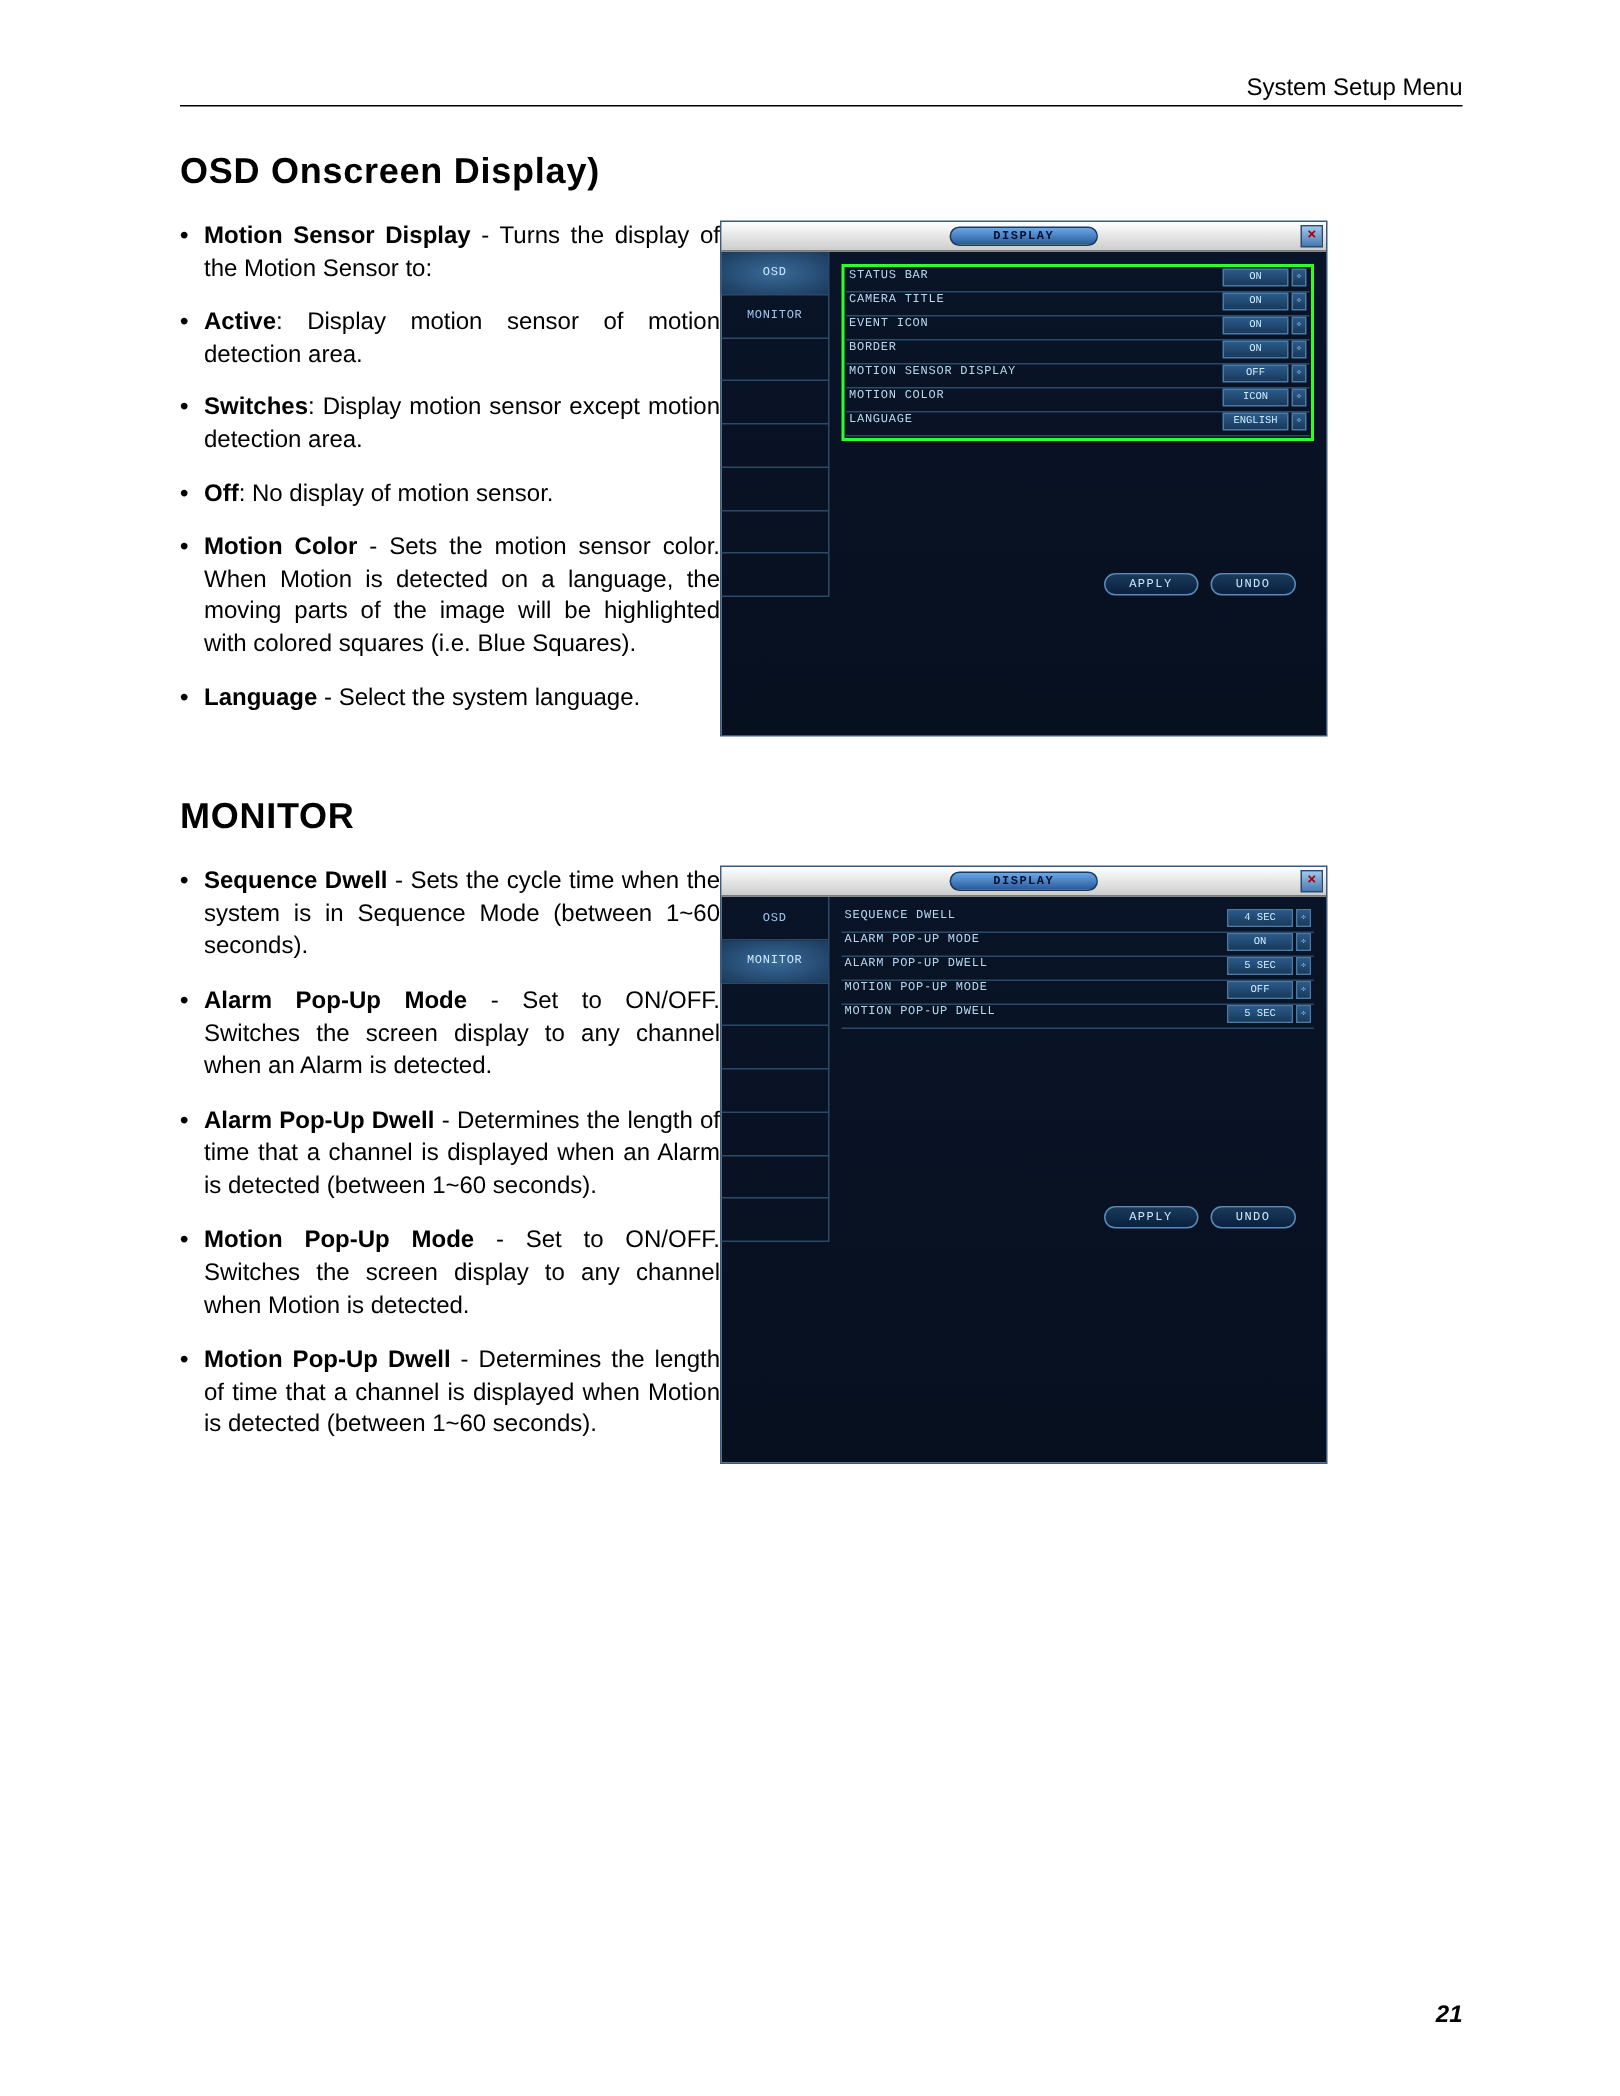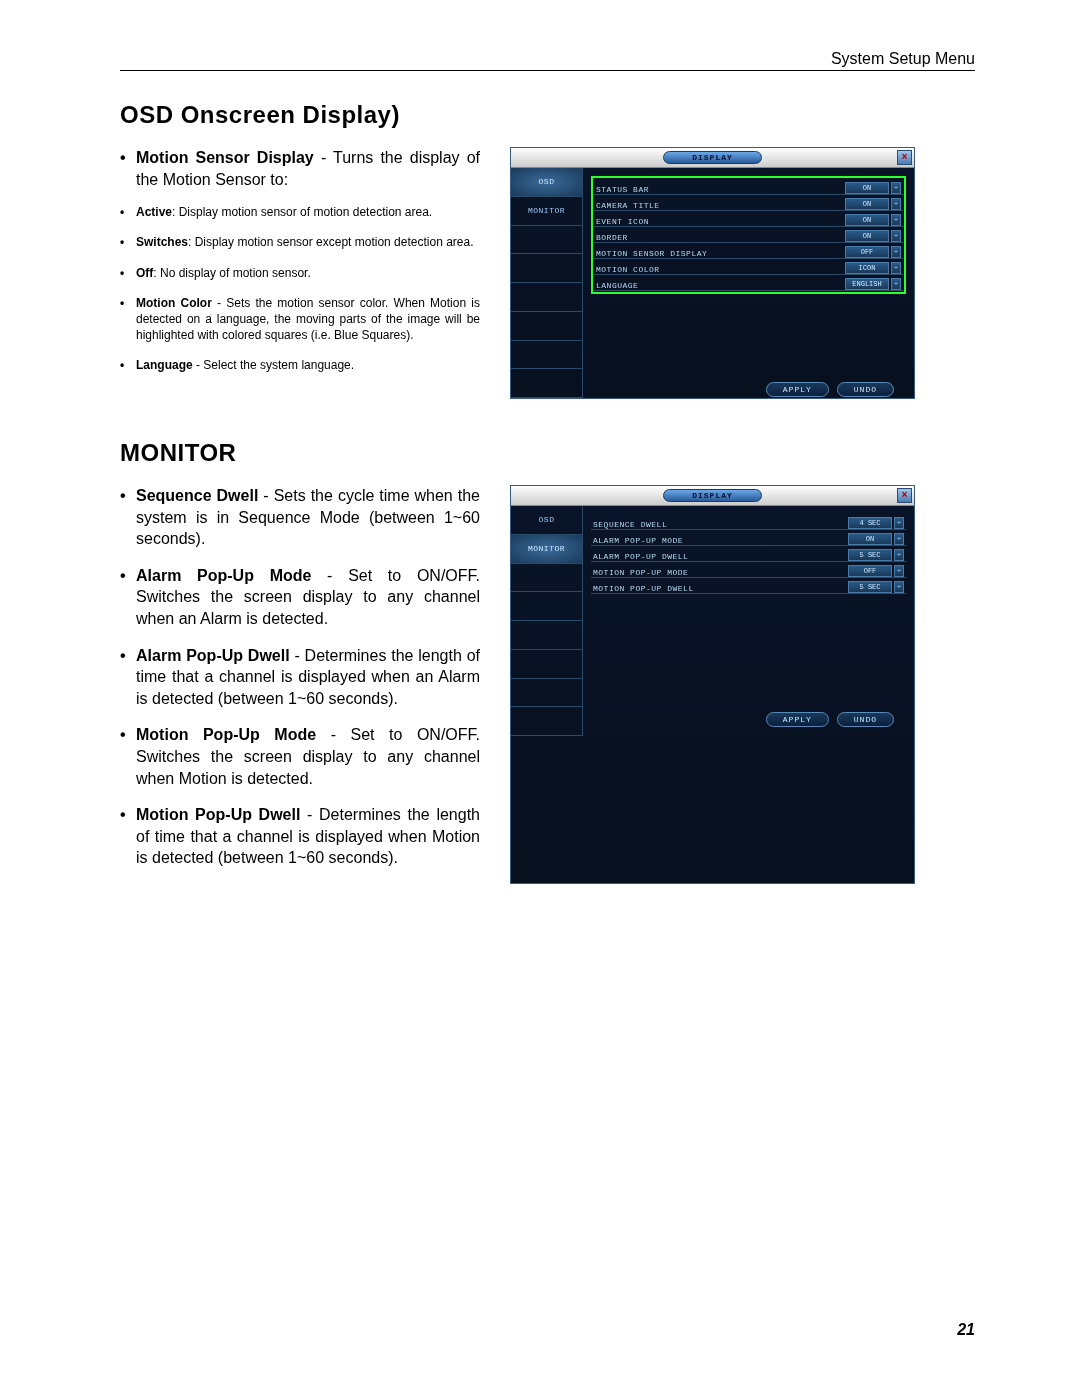--- a/index.html
+++ b/index.html
@@ -19,21 +19,20 @@
   }
   hr { border: none; border-top: 1px solid #000; margin-bottom: 30px; }
   h2.section-title {
     font-size: 24px;
     font-weight: bold;
     margin-bottom: 18px;
     letter-spacing: 0.5px;
   }
   .two-col {
     display: flex;
-    gap: 30px;
     margin-bottom: 40px;
   }
   .text-col { width: 360px; }
   .bullets { list-style: none; padding-left: 16px; }
   .bullets > li {
     position: relative;
     font-size: 16px;
     line-height: 1.35;
     margin-bottom: 15px;
     text-align: justify;
@@ -41,21 +40,21 @@
   .bullets > li::before {
     content: "•";
     position: absolute;
     left: -16px;
     top: 0;
     font-weight: bold;
   }
   .sub-bullets { list-style: none; padding-left: 0; margin-top: 14px; }
   .sub-bullets > li {
     position: relative;
-    font-size: 12px;
+    font-size: 16px;
     line-height: 1.35;
     margin-bottom: 14px;
     text-align: justify;
   }
   .sub-bullets > li::before {
     content: "•";
     position: absolute;
     left: -16px;
     top: 0;
     font-weight: bold;
@@ -124,21 +123,21 @@
     background: radial-gradient(#3a6a9a, #1a3a5a);
     color: #cde8ff;
   }
   .dvr-main { flex: 1; padding: 8px 8px 4px 8px; position: relative; }
   .highlight-box {
     border: 2px solid #2dff2d;
     padding: 1px;
   }
   .setting-row {
     display: flex;
-    align-items: flex-end;
+    align-items: flex-start;
     height: 16px;
     border-bottom: 1px solid #2a4a68;
     padding: 0 2px;
   }
   .setting-label {
     flex: 1;
     font-size: 8px;
     letter-spacing: 0.5px;
     color: #b8d8f0;
   }
@@ -176,21 +175,21 @@
     border: 1px solid #5a8ab8;
     border-radius: 9px;
     color: #cde8ff;
     font-size: 8px;
     padding: 2px 16px;
     letter-spacing: 1px;
   }
 
   .page-num {
     position: absolute;
-    bottom: 58px;
+    bottom: 44px;
     right: 105px;
     font-style: italic;
     font-weight: bold;
     font-size: 16px;
   }
 </style>
 </head>
 <body>
 
 <div class="header-label">System Setup Menu</div>

